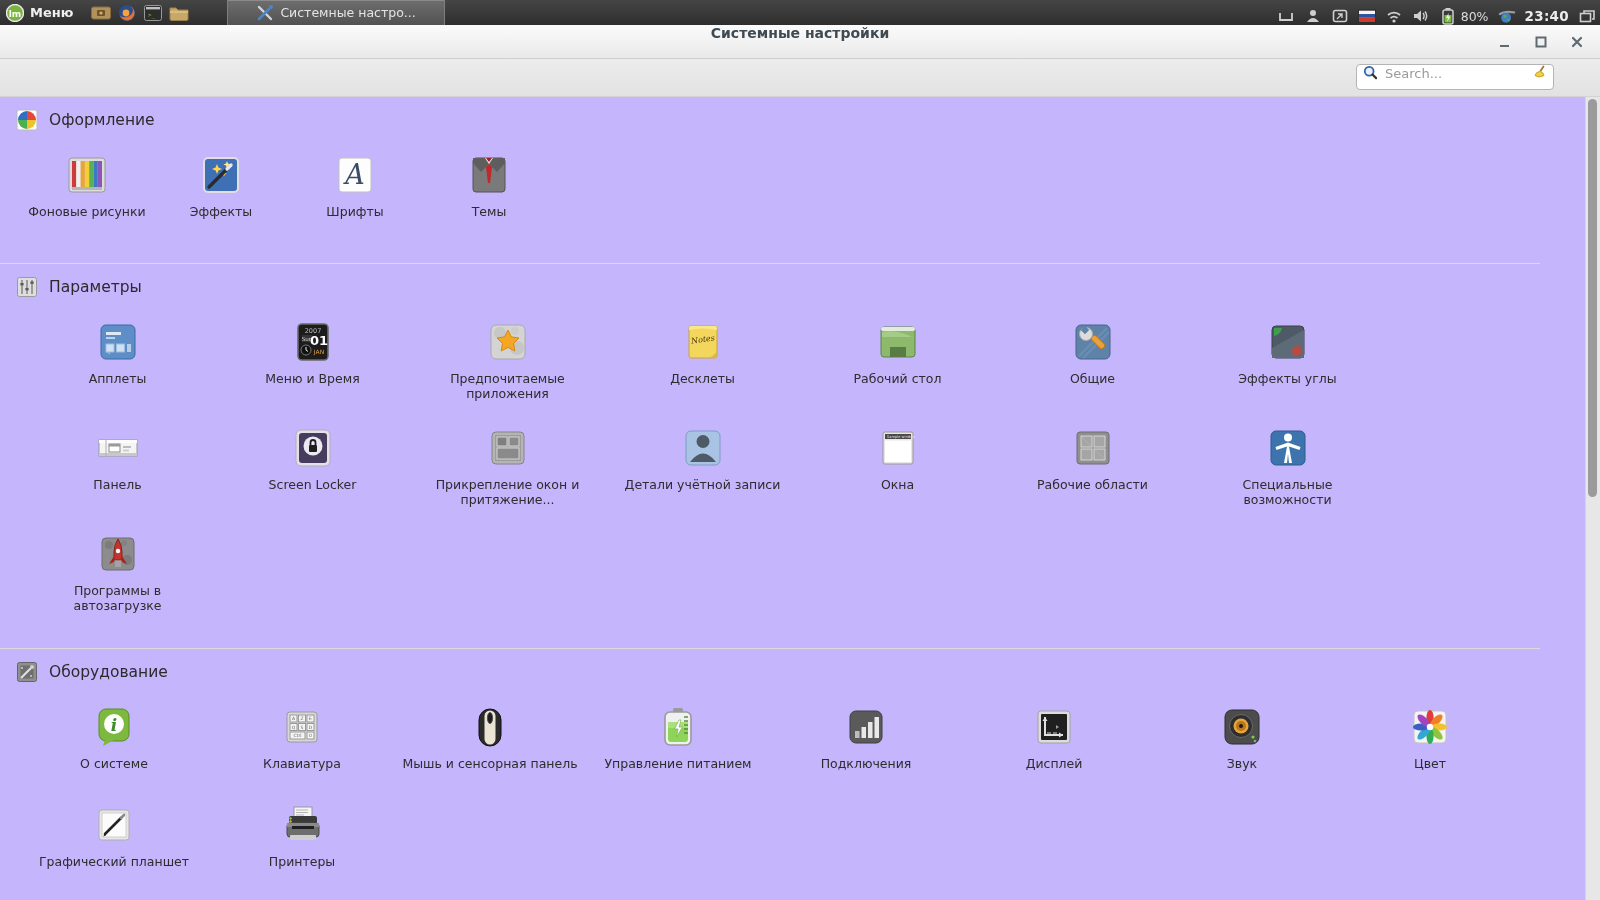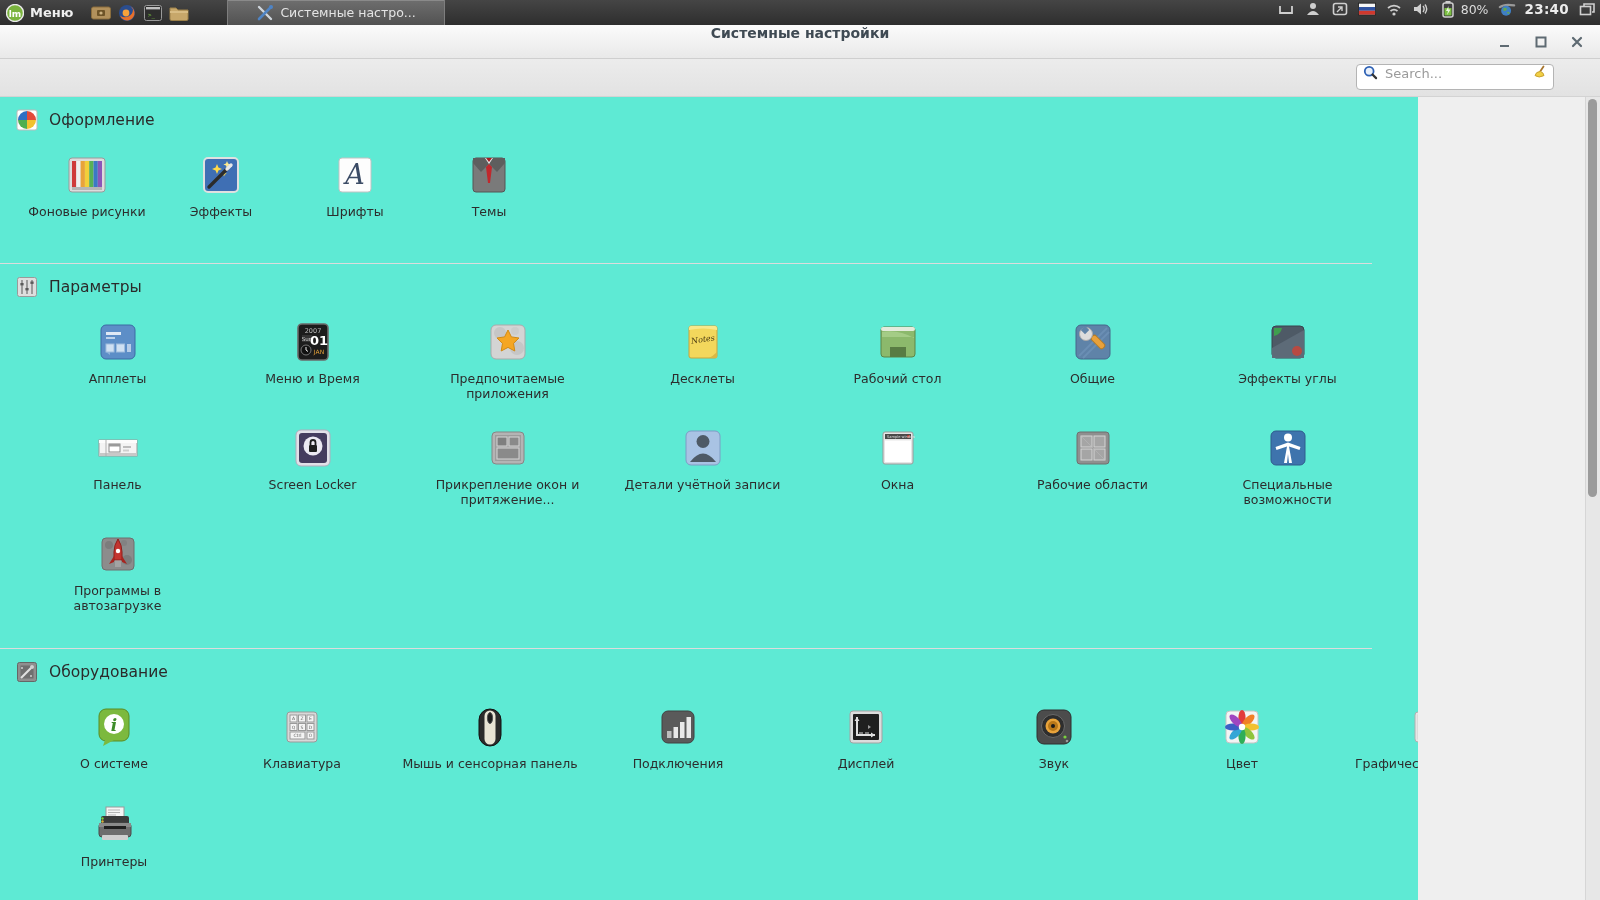--- a/index.html
+++ b/index.html
@@ -1,18 +1,18 @@
 <!DOCTYPE html>
 <html><head>
 <meta charset="utf-8">
 <style>
   html,body{margin:0;padding:0;}
   body{width:1600px;height:900px;overflow:hidden;font-family:"DejaVu Sans","Liberation Sans",sans-serif;background:#efefef;position:relative;}
   
-  #panel{position:absolute;top:0;left:0;width:1600px;height:25px;background:linear-gradient(#454545,#2e2e2e);display:flex;align-items:flex-start;color:#ddd;z-index:50;}
+  #panel{position:absolute;top:0;left:0;width:1600px;height:25px;background:linear-gradient(#454545,#2e2e2e);display:flex;align-items:flex-end;color:#ddd;z-index:50;}
   #menu-btn{display:flex;align-items:center;gap:6px;padding:0 10px 0 6px;height:25px;cursor:default;}
   #menu-btn .lbl{font-size:13px;font-weight:bold;color:#efefef;}
   .launcher{width:24px;height:25px;display:flex;align-items:center;justify-content:center;}
   #launchers{display:flex;align-items:center;gap:2px;margin-left:6px;}
   #task-btn{margin-left:36px;height:25px;display:flex;align-items:center;gap:6px;padding:0 28px;background:linear-gradient(#6e6e6e,#525252);border-left:1px solid #7e7e7e;border-right:1px solid #7e7e7e;box-shadow:inset 0 1px 0 #8a8a8a;color:#e4e4e4;font-size:12.5px;max-width:170px;white-space:nowrap;}
   #tray{margin-left:auto;display:flex;align-items:center;gap:9px;padding-right:4px;}
   .tray-ic{width:18px;height:18px;display:flex;align-items:center;justify-content:center;}
   #battery-label{font-size:12.5px;color:#dcdcdc;margin-left:-5px;}
   #clock{font-size:13.5px;font-weight:bold;color:#ececec;letter-spacing:.3px;}
   
@@ -21,21 +21,21 @@
   #win-controls{position:absolute;right:12px;top:0;height:33px;display:flex;align-items:center;gap:14px;}
   .wbtn{width:22px;height:22px;display:flex;align-items:center;justify-content:center;}
   #toolbar{position:absolute;top:59px;left:0;width:1600px;height:37px;background:linear-gradient(#ececec,#e2e2e2);border-bottom:1px solid #d3d3d3;}
   #searchbox{position:absolute;right:46px;top:5px;width:198px;height:26px;background:#fff;border:1px solid #b4b4b4;border-radius:4px;display:flex;align-items:flex-start;padding:0 6px;box-sizing:border-box;gap:5px;}
   #searchbox input{border:0;outline:0;flex:1;font-size:13px;color:#444;font-family:"DejaVu Sans",sans-serif;background:transparent;min-width:0;}
   #searchbox input::placeholder{color:#9a9a9a;}
   
   #scrollbar{position:absolute;top:97px;right:0;width:14px;height:803px;background:#e7e7e7;border-left:1px solid #d6d6d6;}
   #scroll-thumb{position:absolute;top:2px;left:2px;width:9px;height:398px;background:#9b9b9b;border-radius:5px;}
   
-  #content{position:absolute;top:97px;left:0;width:1418px;height:803px;overflow:hidden;background:#5eead4;}
+  #content{position:absolute;top:97px;left:0;width:1586px;height:803px;overflow:hidden;background:#c4b5fd;}
   .section{padding:0 0 10px 16px;}
   .section + .section{border-top:1px solid #dcdcdc;margin-top:6px;margin-right:46px;}
   .sec-head{display:flex;align-items:center;gap:11px;margin:12px 0 16px 0;}
   .sec-head .ttl{font-size:15.5px;color:#2b2b2b;}
   .sec-ic{width:22px;height:22px;display:flex;}
   .grid{display:flex;flex-wrap:wrap;margin-left:4px;}
   .grid-appearance{width:540px;}
   .grid-preferences{width:1370px;}
   .grid-hardware{width:1510px;}
   .item{display:flex;flex-direction:column;align-items:center;padding-top:4px;}
@@ -490,20 +490,31 @@
         <div class="item">
           <div class="ic"><svg width="48" height="48" viewBox="0 0 48 48" xmlns="http://www.w3.org/2000/svg">
               <rect x="13" y="6" width="22" height="37" rx="11" fill="#2b2b2b" stroke="#111"></rect>
               <rect x="18.5" y="7.5" width="11" height="34" rx="5.5" fill="#e9e4d4"></rect>
               <ellipse cx="24" cy="15" rx="2.6" ry="5.5" fill="#1e1e1e" stroke="#555"></ellipse>
             </svg></div>
           <div class="lbl">Мышь и сенсорная панель</div>
         </div>
         <div class="item">
           <div class="ic"><svg width="48" height="48" viewBox="0 0 48 48" xmlns="http://www.w3.org/2000/svg">
+              <rect x="19" y="5" width="10" height="4" rx="1.5" fill="#9a9a9a"></rect>
+              <rect x="11" y="9" width="26" height="33" rx="5" fill="#f0f0f0" stroke="#9a9a9a" stroke-width="1.6"></rect>
+              <rect x="14" y="19" width="20" height="20" rx="3" fill="#8ed35a"></rect>
+              <rect x="14" y="19" width="20" height="6" fill="#a9e07d"></rect>
+              <path d="M25,17 l-4.5,9 h3.5 l-1.5,8 6,-10 h-3.5l2,-7z" fill="#fff" stroke="#6aa63f" stroke-width="0.6"></path>
+              <path d="M30,14 h4 M30,18 h4 M30,22 h4 M30,26 h4 M30,30 h4" stroke="#5e8c3c" stroke-width="1.4"></path>
+            </svg></div>
+          <div class="lbl">Управление питанием</div>
+        </div>
+        <div class="item">
+          <div class="ic"><svg width="48" height="48" viewBox="0 0 48 48" xmlns="http://www.w3.org/2000/svg">
               <rect x="8" y="8" width="32" height="32" rx="6" fill="#5a5a5a" stroke="#404040"></rect>
               <rect x="13" y="28" width="4.5" height="7" fill="#bdbdbd"></rect>
               <rect x="19.5" y="24" width="4.5" height="11" fill="#e8e8e8"></rect>
               <rect x="26" y="19" width="4.5" height="16" fill="#e8e8e8"></rect>
               <rect x="32.5" y="14" width="4.5" height="21" fill="#e8e8e8"></rect>
             </svg></div>
           <div class="lbl">Подключения</div>
         </div>
         <div class="item">
           <div class="ic"><svg width="48" height="48" viewBox="0 0 48 48" xmlns="http://www.w3.org/2000/svg">

